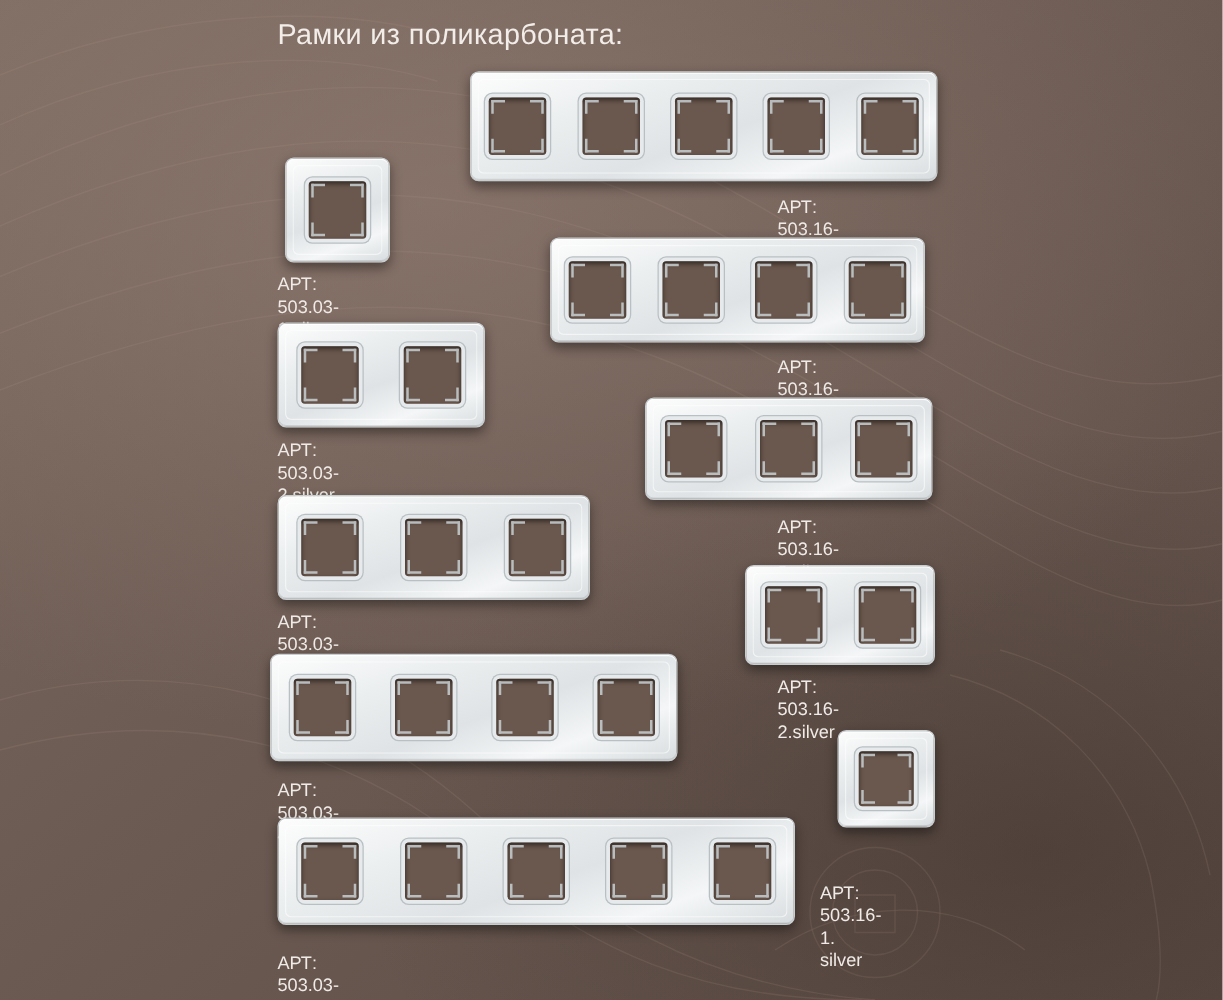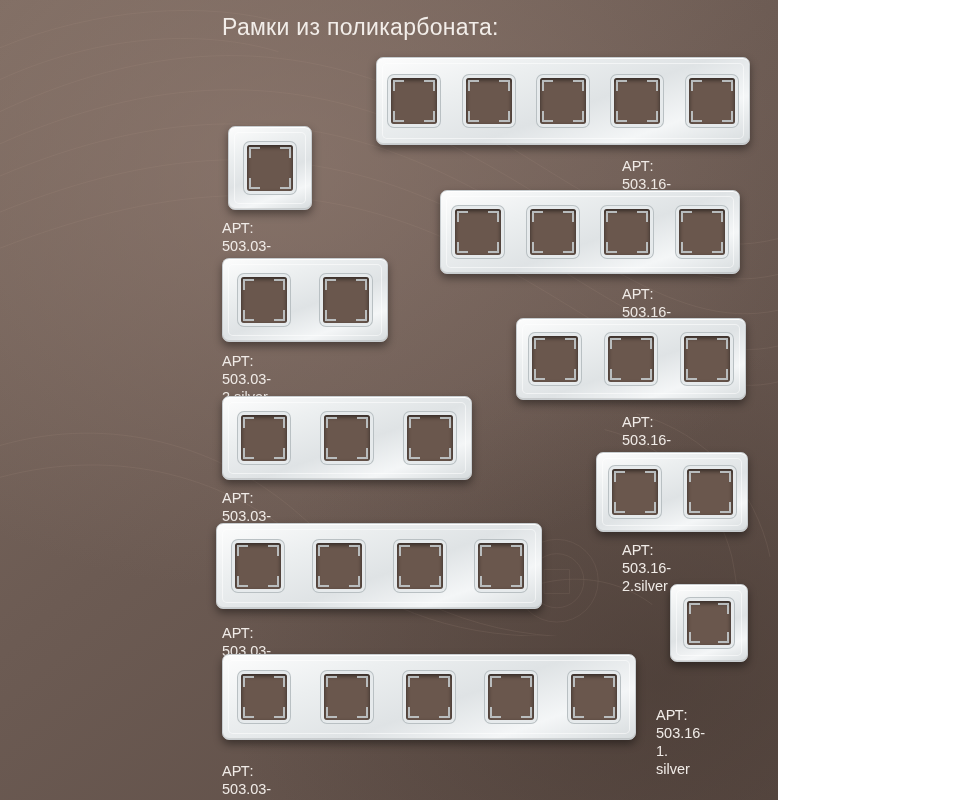--- a/index.html
+++ b/index.html
@@ -2,21 +2,21 @@
 <html><head>
 <meta charset="utf-8">
 <style>
   html, body {
     margin: 0;
     padding: 0;
     background: #ffffff;
   }
   #page {
     position: relative;
-    width: 778px;
+    width: 978px;
     height: 800px;
     overflow: hidden;
     background: #6e5d55;
     font-family: "Liberation Sans", sans-serif;
   }
   
   #bg-texture {
     position: absolute;
     inset: 0;
     background:

